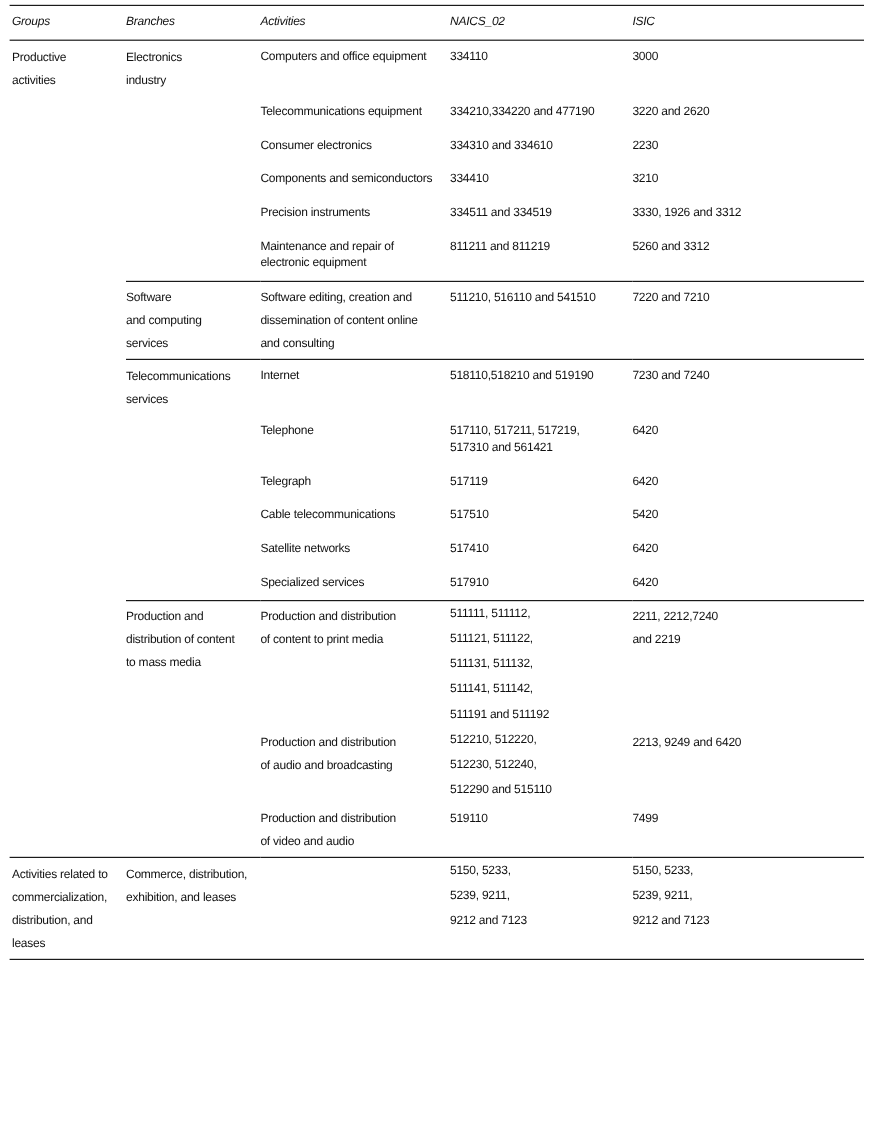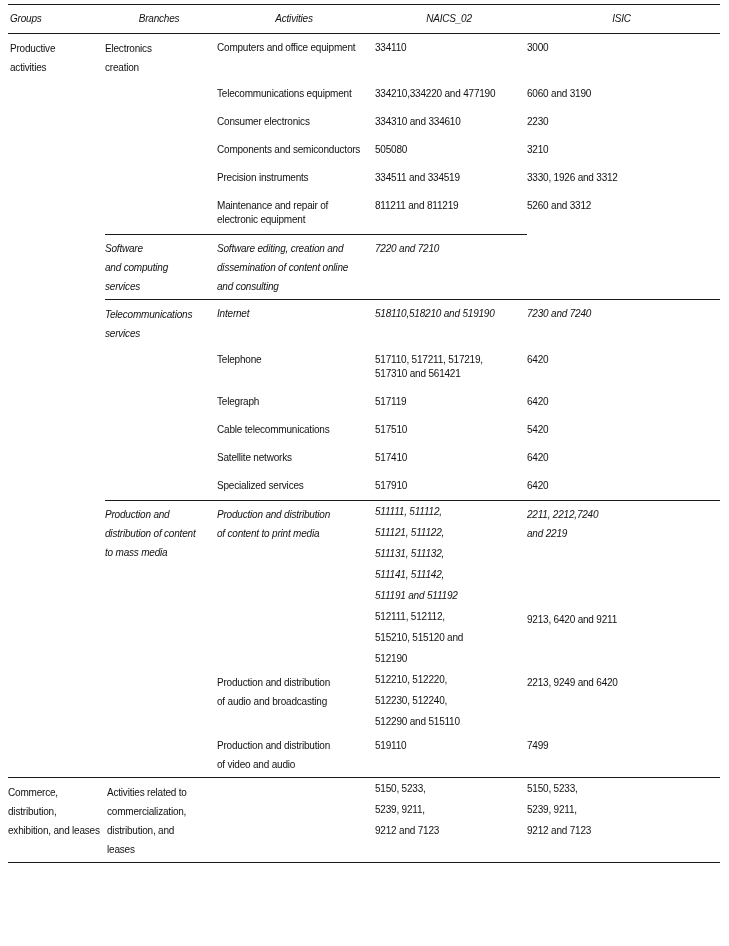--- a/index.html
+++ b/index.html
@@ -20,81 +20,81 @@
     grid-template-columns: 97px 112px 158px 152px 1fr;
   }
   .thead {
     border-top: 1px solid #1a1a1a;
     border-bottom: 1px solid #1a1a1a;
   }
   .th {
     font-style: italic;
     font-size: 11.5px;
     line-height: 16px;
-    text-align: center;
+    text-align: left;
     padding: 13px 0 12px 0;
     letter-spacing: -0.1px;
   }
   .th.col-group { text-align: left; padding-left: 2px; }
   .th-activities { padding-right: 14px; }
   .th-naics { padding-right: 18px; }
   .th-isic { padding-right: 72px; }
   .tcell {
     font-size: 10px;
     letter-spacing: -0.2px;
     line-height: 14px;
     padding: 7px 4px 7px 0;
     white-space: pre-line;
   }
   .col-group { padding-left: 2px; }
   .lh-med  { line-height: 19px;  padding-top: 4.5px; padding-bottom: 3px; }
   .lh-wide { line-height: 21px; padding-top: 0; padding-bottom: 0; }
   .rule-full > .tcell { border-top: 1px solid #1a1a1a; }
-  .rule-branch > .tcell:not(.col-group) { border-top: 1px solid #1a1a1a; font-style: italic; }
+  .rule-branch > .tcell:not(.col-group) { border-top: 1px solid #1a1a1a; }
 </style>
 </head>
 <body>
 
 <div class="page">
   <div class="trow thead">
     <div class="tcell th col-group">Groups</div>
     <div class="tcell th">Branches</div>
     <div class="tcell th th-activities">Activities</div>
     <div class="tcell th th-naics">NAICS_02</div>
     <div class="tcell th th-isic">ISIC</div>
   </div>
   <div>
       <div class="trow">
         <div class="tcell col-group lh-med">Productive
 activities</div>
         <div class="tcell col-branch lh-med">Electronics
-creation</div>
+industry</div>
         <div class="tcell col-activity">Computers and office equipment</div>
         <div class="tcell col-naics">334110</div>
         <div class="tcell col-isic">3000</div>
       </div>
       <div class="trow">
         <div class="tcell col-group"></div>
         <div class="tcell col-branch"></div>
         <div class="tcell col-activity">Telecommunications equipment</div>
         <div class="tcell col-naics">334210,334220 and 477190</div>
-        <div class="tcell col-isic">6060 and 3190</div>
+        <div class="tcell col-isic">3220 and 2620</div>
       </div>
       <div class="trow">
         <div class="tcell col-group"></div>
         <div class="tcell col-branch"></div>
         <div class="tcell col-activity">Consumer electronics</div>
         <div class="tcell col-naics">334310 and 334610</div>
         <div class="tcell col-isic">2230</div>
       </div>
       <div class="trow">
         <div class="tcell col-group"></div>
         <div class="tcell col-branch"></div>
         <div class="tcell col-activity">Components and semiconductors</div>
-        <div class="tcell col-naics">505080</div>
+        <div class="tcell col-naics">334410</div>
         <div class="tcell col-isic">3210</div>
       </div>
       <div class="trow">
         <div class="tcell col-group"></div>
         <div class="tcell col-branch"></div>
         <div class="tcell col-activity">Precision instruments</div>
         <div class="tcell col-naics">334511 and 334519</div>
         <div class="tcell col-isic">3330, 1926 and 3312</div>
       </div>
       <div class="trow">
@@ -106,20 +106,21 @@
         <div class="tcell col-isic">5260 and 3312</div>
       </div>
       <div class="trow rule-branch">
         <div class="tcell col-group"></div>
         <div class="tcell col-branch lh-med">Software
 and computing
 services</div>
         <div class="tcell col-activity lh-med">Software editing, creation and
 dissemination of content online
 and consulting</div>
+        <div class="tcell col-naics">511210, 516110 and 541510</div>
         <div class="tcell col-isic">7220 and 7210</div>
       </div>
       <div class="trow rule-branch">
         <div class="tcell col-group"></div>
         <div class="tcell col-branch lh-med">Telecommunications
 services</div>
         <div class="tcell col-activity">Internet</div>
         <div class="tcell col-naics">518110,518210 and 519190</div>
         <div class="tcell col-isic">7230 and 7240</div>
       </div>
@@ -170,51 +171,42 @@
 511121, 511122,
 511131, 511132,
 511141, 511142,
 511191 and 511192</div>
         <div class="tcell col-isic lh-med">2211, 2212,7240
 and 2219</div>
       </div>
       <div class="trow">
         <div class="tcell col-group"></div>
         <div class="tcell col-branch"></div>
-        <div class="tcell col-activity"></div>
-        <div class="tcell col-naics lh-wide">512111, 512112,
-515210, 515120 and
-512190</div>
-        <div class="tcell col-isic">9213, 6420 and 9211</div>
-      </div>
-      <div class="trow">
-        <div class="tcell col-group"></div>
-        <div class="tcell col-branch"></div>
         <div class="tcell col-activity lh-med">Production and distribution
 of audio and broadcasting</div>
         <div class="tcell col-naics lh-wide">512210, 512220,
 512230, 512240,
 512290 and 515110</div>
         <div class="tcell col-isic">2213, 9249 and 6420</div>
       </div>
       <div class="trow">
         <div class="tcell col-group"></div>
         <div class="tcell col-branch"></div>
         <div class="tcell col-activity lh-med">Production and distribution
 of video and audio</div>
         <div class="tcell col-naics">519110</div>
         <div class="tcell col-isic">7499</div>
       </div>
       <div class="trow rule-full">
-        <div class="tcell col-branch lh-med">Commerce, distribution,
-exhibition, and leases</div>
         <div class="tcell col-group lh-med">Activities related to
 commercialization,
 distribution, and
 leases</div>
+        <div class="tcell col-branch lh-med">Commerce, distribution,
+exhibition, and leases</div>
         <div class="tcell col-activity"></div>
         <div class="tcell col-naics lh-wide">5150, 5233,
 5239, 9211,
 9212 and 7123</div>
         <div class="tcell col-isic lh-wide">5150, 5233,
 5239, 9211,
 9212 and 7123</div>
       </div>
     </div>
 </div>

